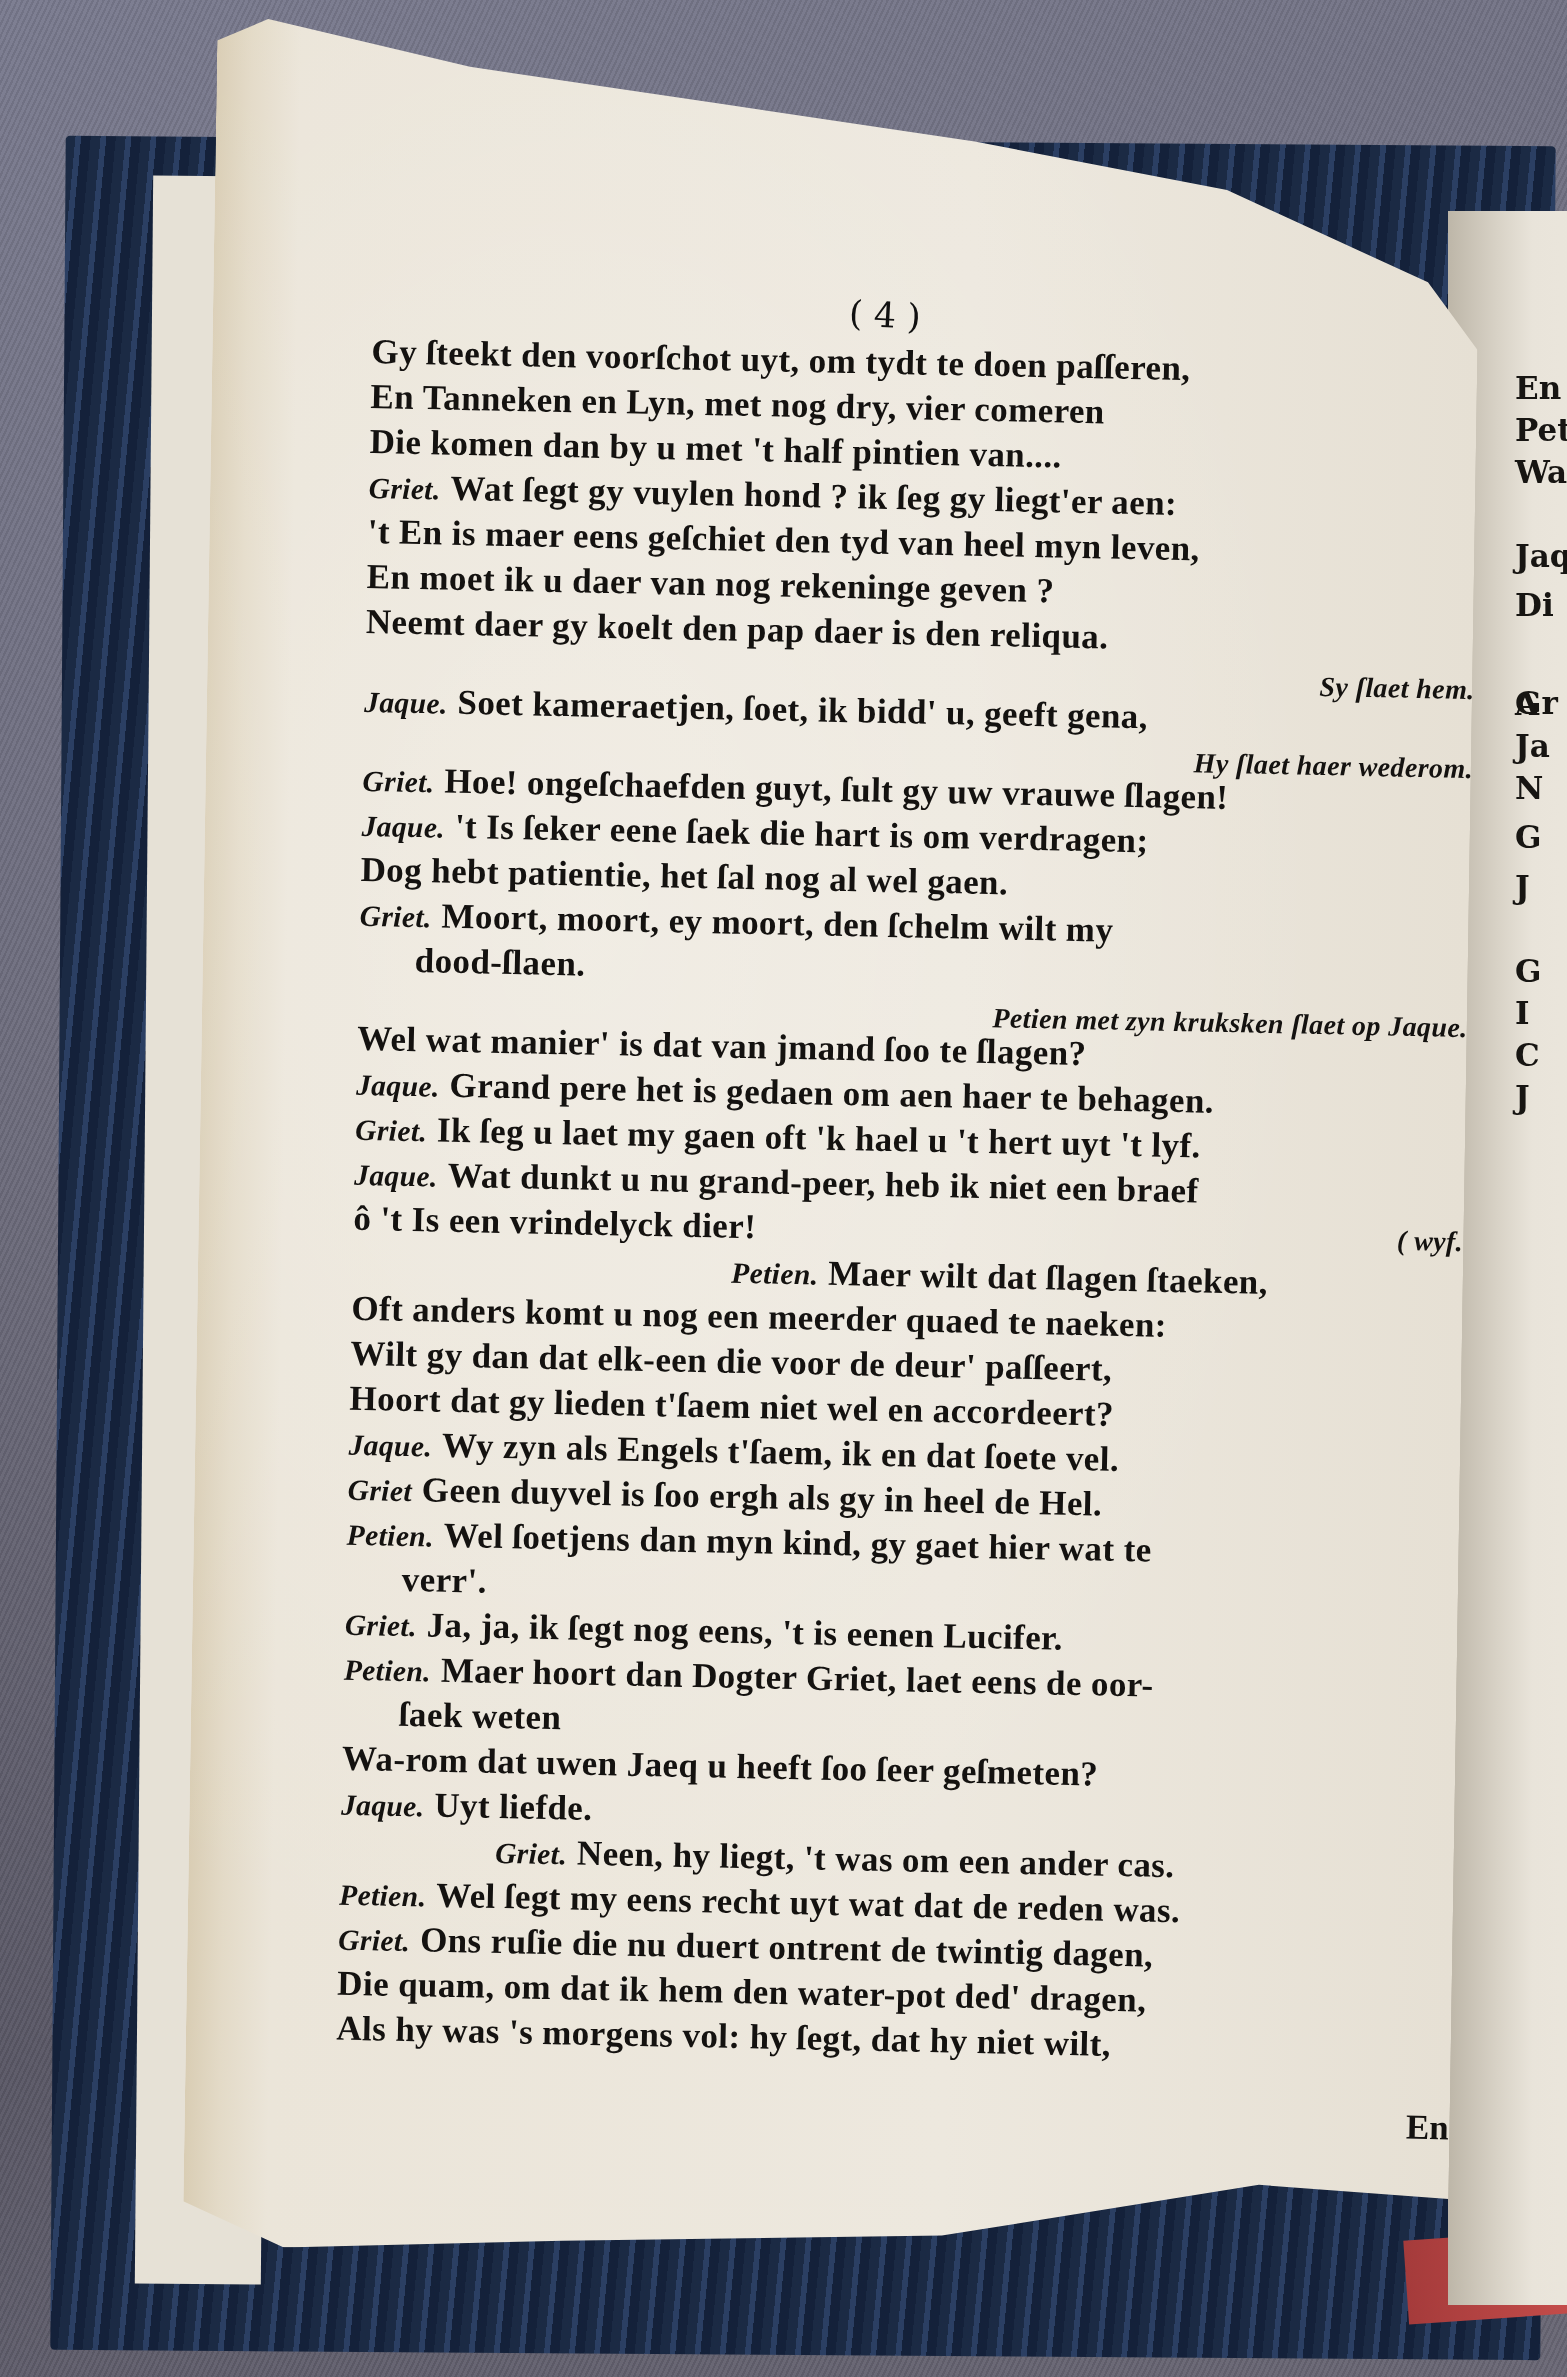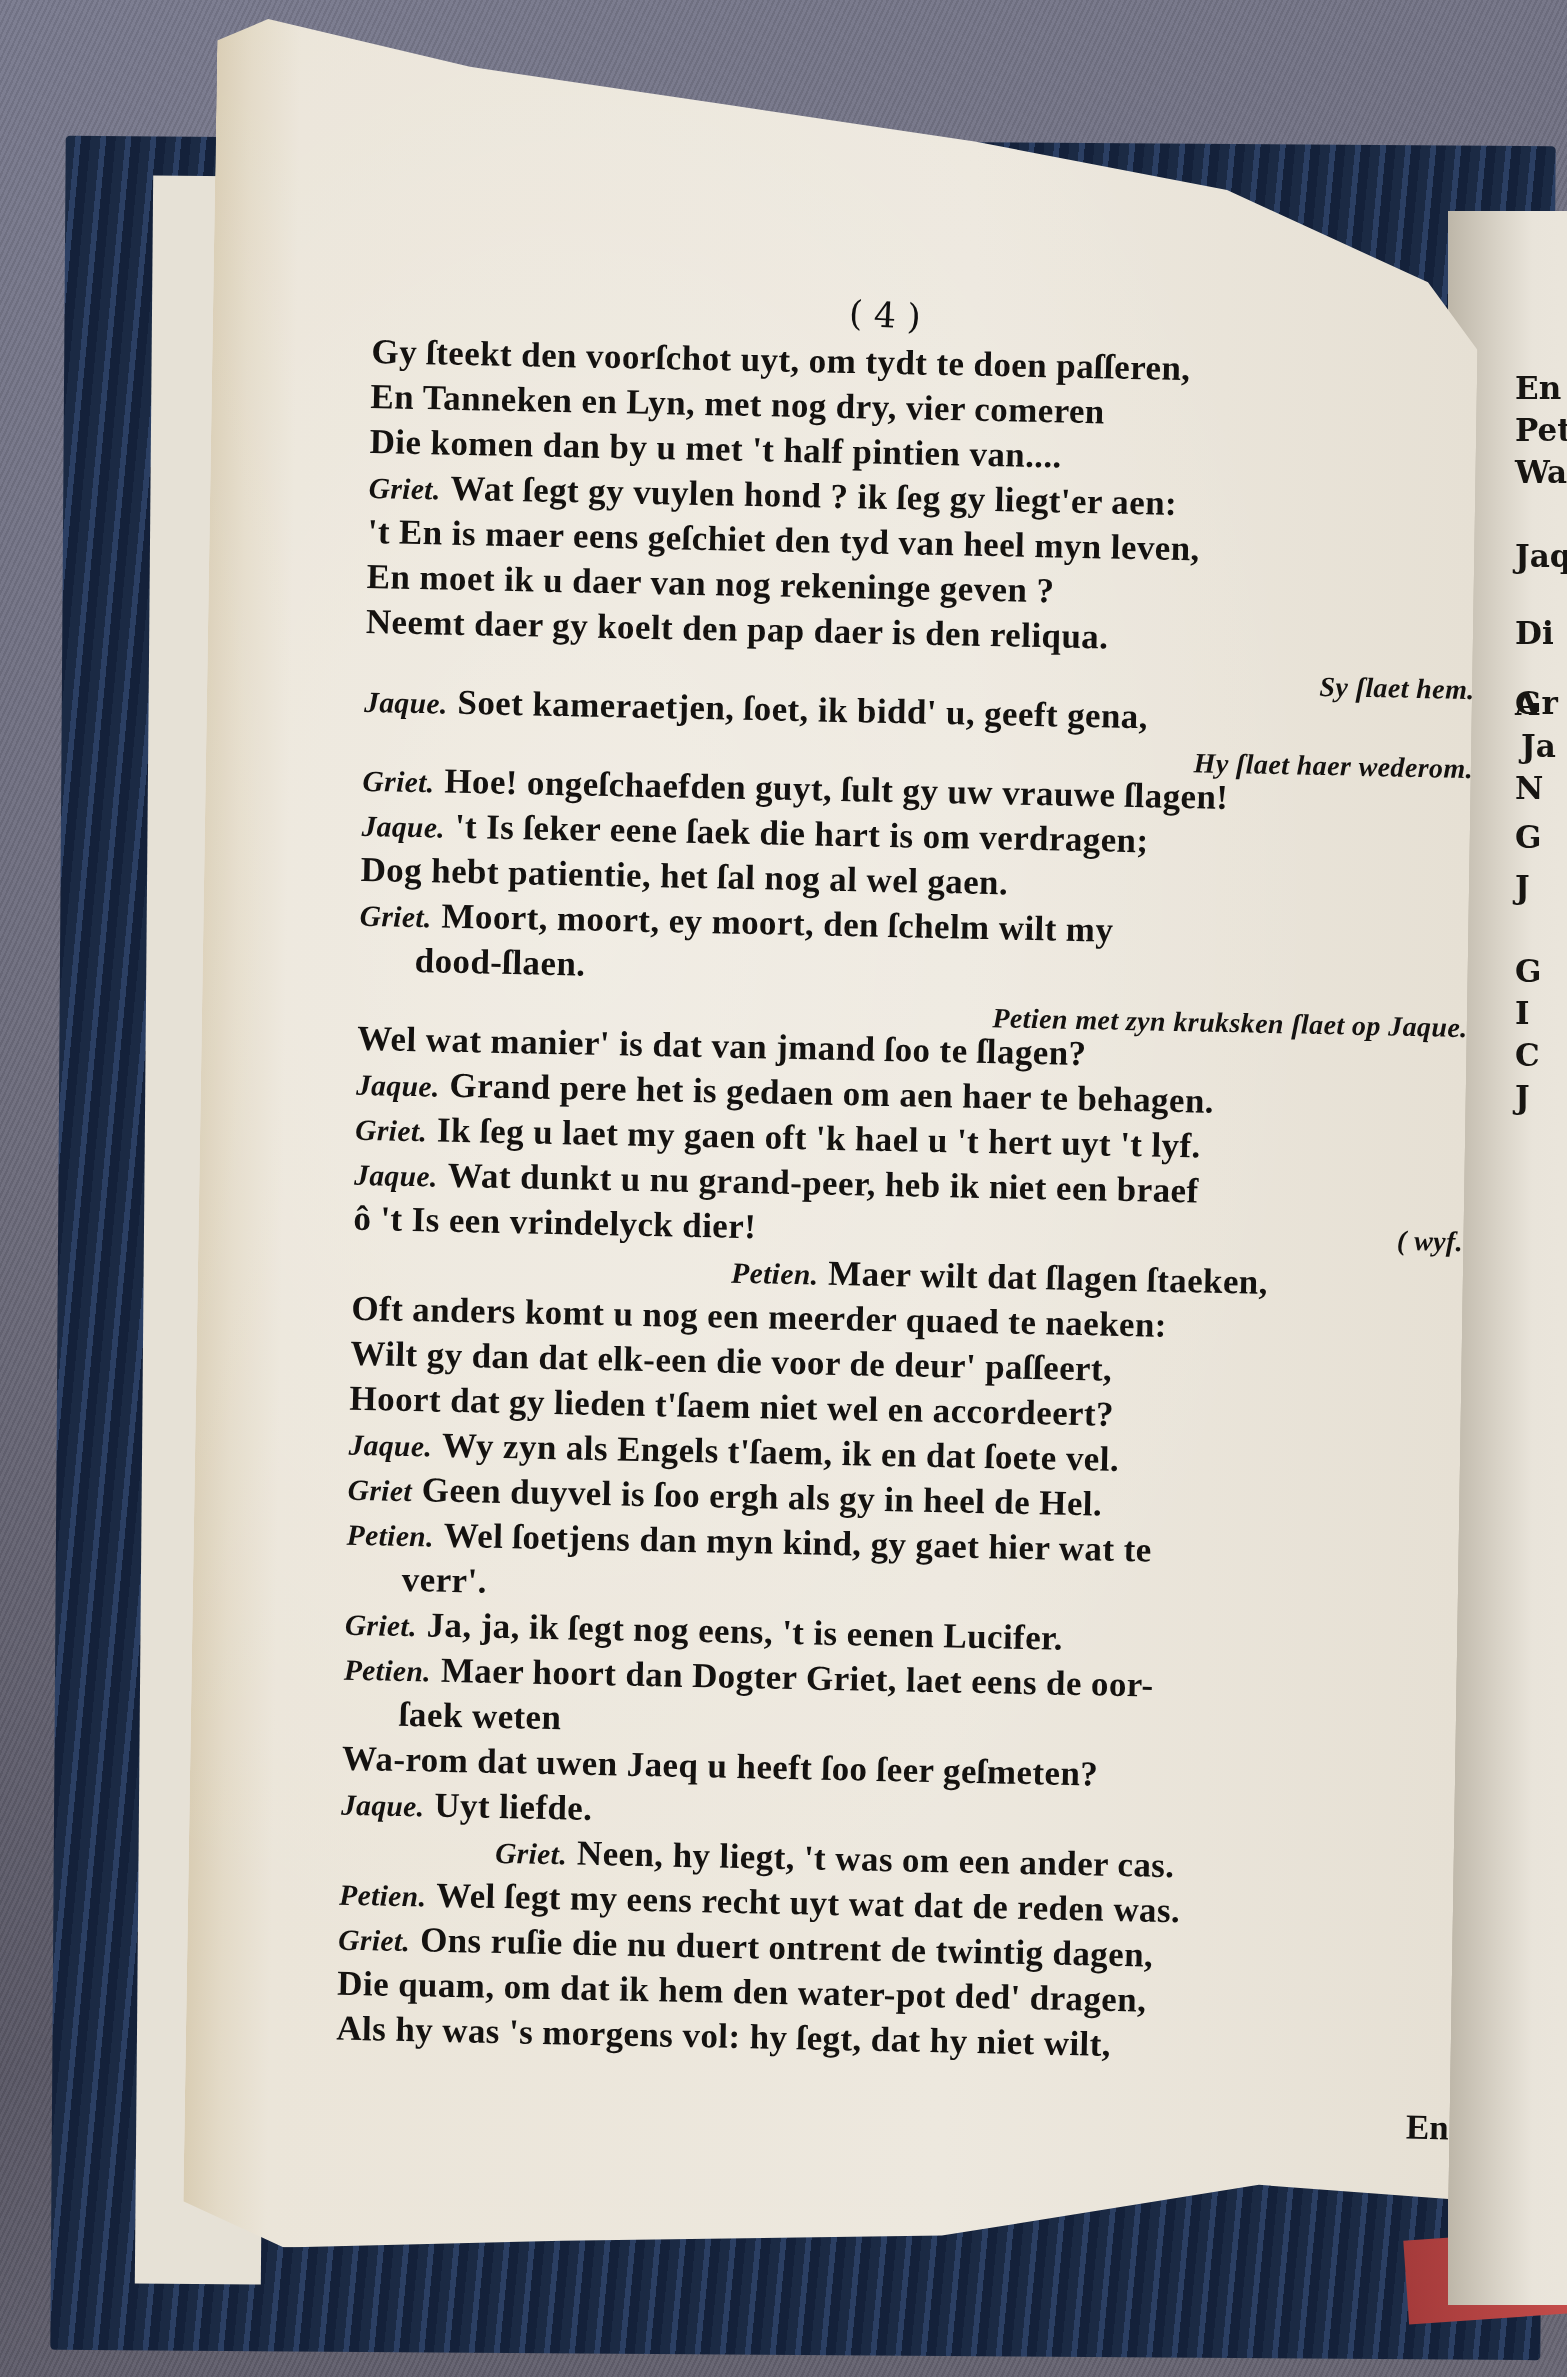--- a/index.html
+++ b/index.html
@@ -75,24 +75,24 @@
 <div class="fabric"></div>
 <div class="cover"></div>
 <div class="back-page"></div>
 <div class="red-edge"></div>
 
 <div class="right-page" id="facing">
     <div class="frag" style="top: 162px;">En d</div>
     <div class="frag" style="top: 204px;">Petie</div>
     <div class="frag" style="top: 246px;">Wa</div>
     <div class="frag" style="top: 330px;">Jaq</div>
-    <div class="frag" style="top: 379px; margin-top: 28px;">Di</div>
+    <div class="frag" style="top: 379px;">Di</div>
     <div class="frag" style="top: 429px; margin-top: 48px;">Gr</div>
     <div class="frag" style="top: 478px;">A</div>
-    <div class="frag" style="top: 520px; margin-left: 6px;">Ja</div>
+    <div class="frag" style="top: 520px;">Ja</div>
     <div class="frag" style="top: 562px;">N</div>
     <div class="frag" style="top: 611px;">G</div>
     <div class="frag" style="top: 661px;">J</div>
     <div class="frag" style="top: 745px;">G</div>
     <div class="frag" style="top: 787px;">I</div>
     <div class="frag" style="top: 829px;">C</div>
     <div class="frag" style="top: 871px;">J</div>
   </div>
 
 <div class="page"></div>

